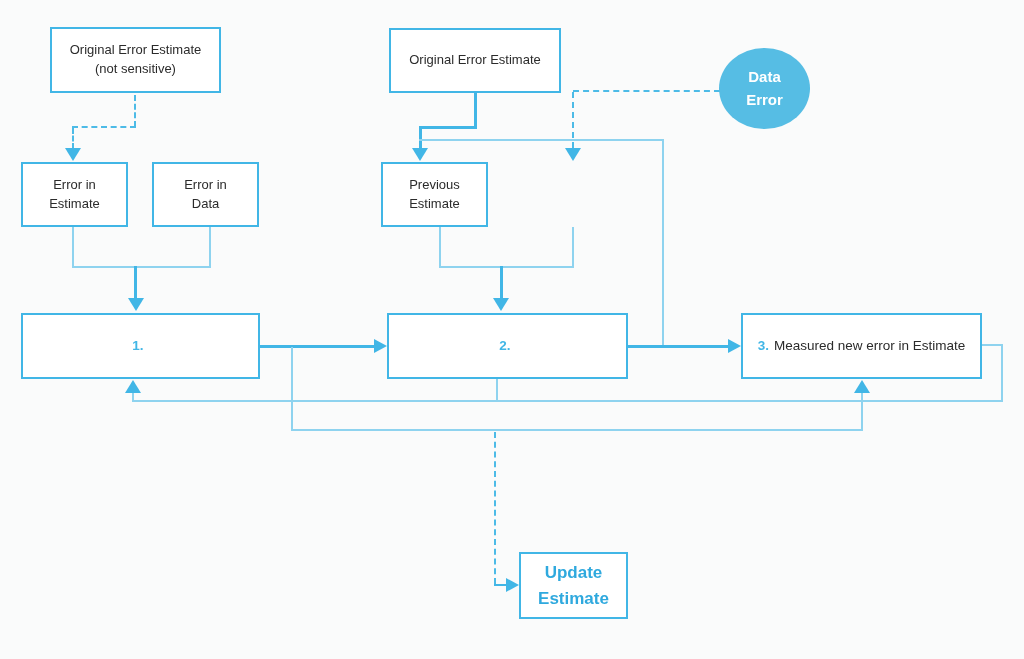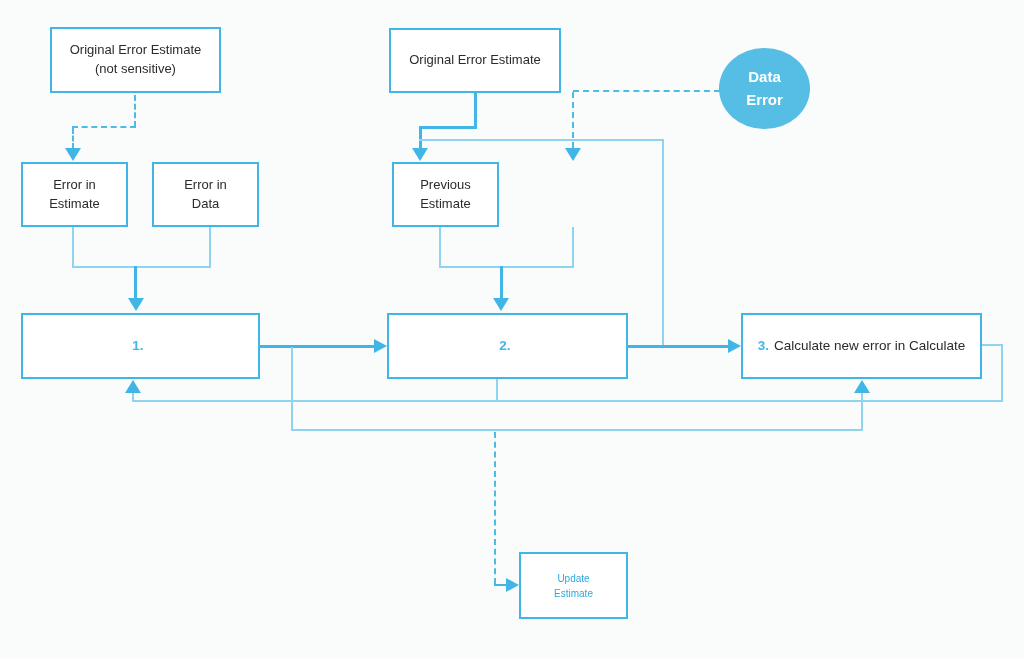--- a/index.html
+++ b/index.html
@@ -17,21 +17,21 @@
 
   
   .box{position:absolute;box-sizing:border-box;background:#ffffff;border:2px solid var(--accent);
        display:flex;flex-direction:column;align-items:center;justify-content:center;
        text-align:center;font-size:13px;line-height:1.45;color:var(--text-dark);z-index:2;}
   .step-box{flex-direction:row;font-size:13.5px;}
   .step-num{color:var(--accent);font-weight:bold;margin-right:5px;}
   .circle{position:absolute;box-sizing:border-box;border-radius:50%;background:var(--circle-fill);
           color:#ffffff;font-weight:bold;font-size:15px;line-height:1.5;display:flex;flex-direction:column;
           align-items:center;justify-content:center;text-align:center;z-index:2;}
-  .update-box{color:var(--step-blue);font-weight:normal;font-size:10px;line-height:1.5;}
+  .update-box{color:var(--step-blue);font-weight:bold;font-size:17px;line-height:1.5;}
 
   
   .hl{position:absolute;height:3px;background:var(--accent);z-index:1;}
   .vl{position:absolute;width:3px;background:var(--accent);z-index:1;}
   .hl-thin{position:absolute;height:2px;background:var(--accent-light);z-index:1;}
   .vl-thin{position:absolute;width:2px;background:var(--accent-light);z-index:1;}
   .dash-h{position:absolute;height:0;border-top:2px dashed var(--dash);z-index:1;}
   .dash-v{position:absolute;width:0;border-left:2px dashed var(--dash);z-index:1;}
 
   
@@ -111,42 +111,42 @@
 
   <div class="box" style="left:152px;top:162px;width:107px;height:65px;">
     <span>Error in</span>
     <span>Data</span>
   </div>
 
   <div class="box" style="left:389px;top:28px;width:172px;height:65px;">
     <span>Original Error Estimate</span>
   </div>
 
-  <div class="box" style="left:392px;top:162px;width:107px;height:65px;">
+  <div class="box" style="left:381px;top:162px;width:107px;height:65px;">
     <span>Previous</span>
     <span>Estimate</span>
   </div>
 
 
   <div class="circle" style="left:719px;top:48px;width:91px;height:81px;">
     <span>Data</span>
     <span>Error</span>
   </div>
 
   <div class="box step-box" style="left:21px;top:313px;width:239px;height:66px;">
     <span class="step-num">1.</span>
   </div>
 
   <div class="box step-box" style="left:387px;top:313px;width:241px;height:66px;">
     <span class="step-num">2.</span>
   </div>
 
   <div class="box step-box" style="left:741px;top:313px;width:241px;height:66px;">
     <span class="step-num">3.</span>
-    <span>Calculate new error in Calculate</span>
+    <span>Measured new error in Estimate</span>
   </div>
 
   <div class="box update-box" style="left:519px;top:552px;width:109px;height:67px;">
     <span>Update</span>
     <span>Estimate</span>
   </div>
 
 </div>
 
 </body></html>

